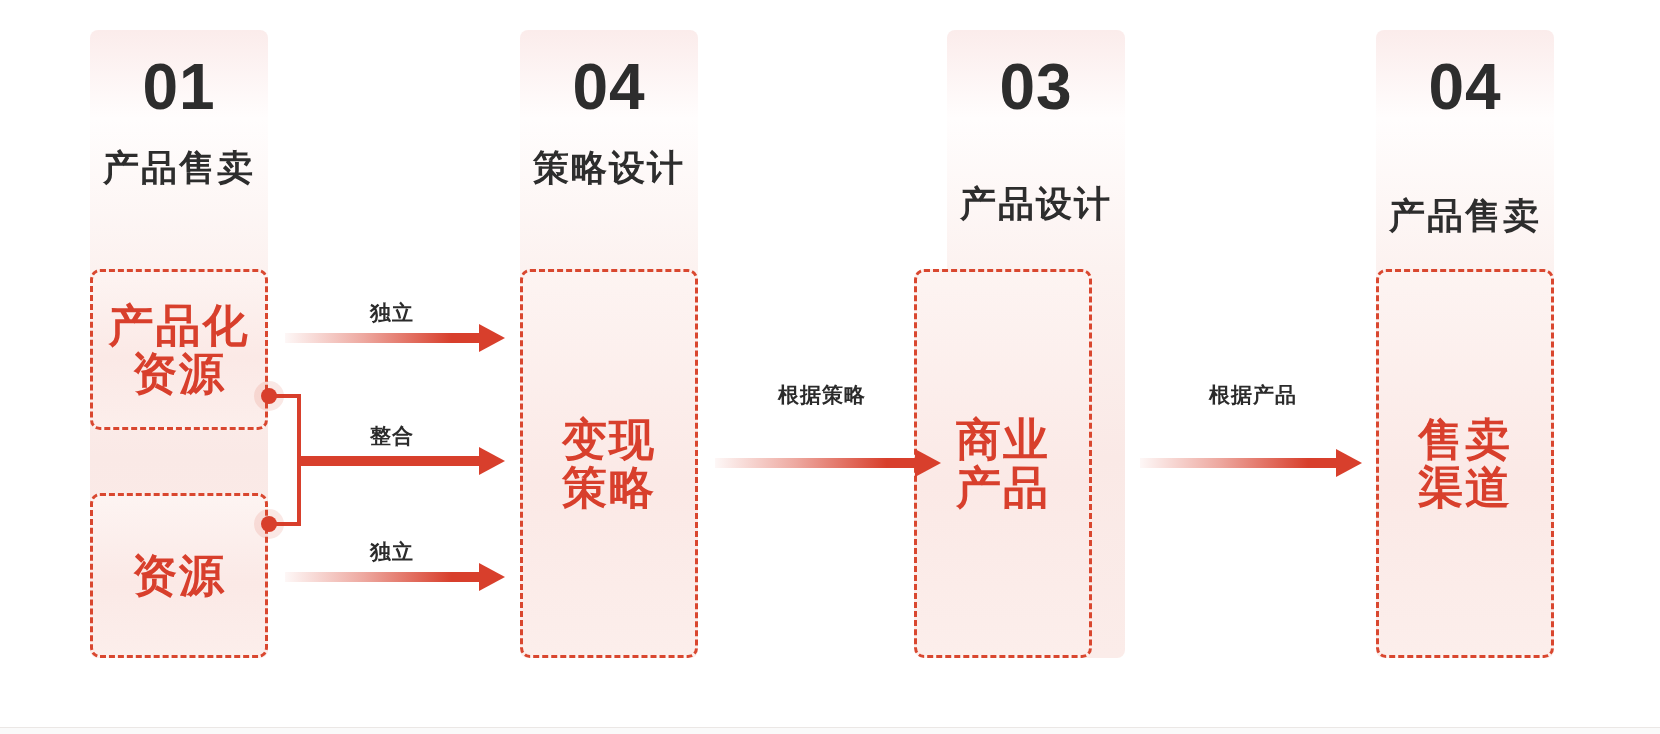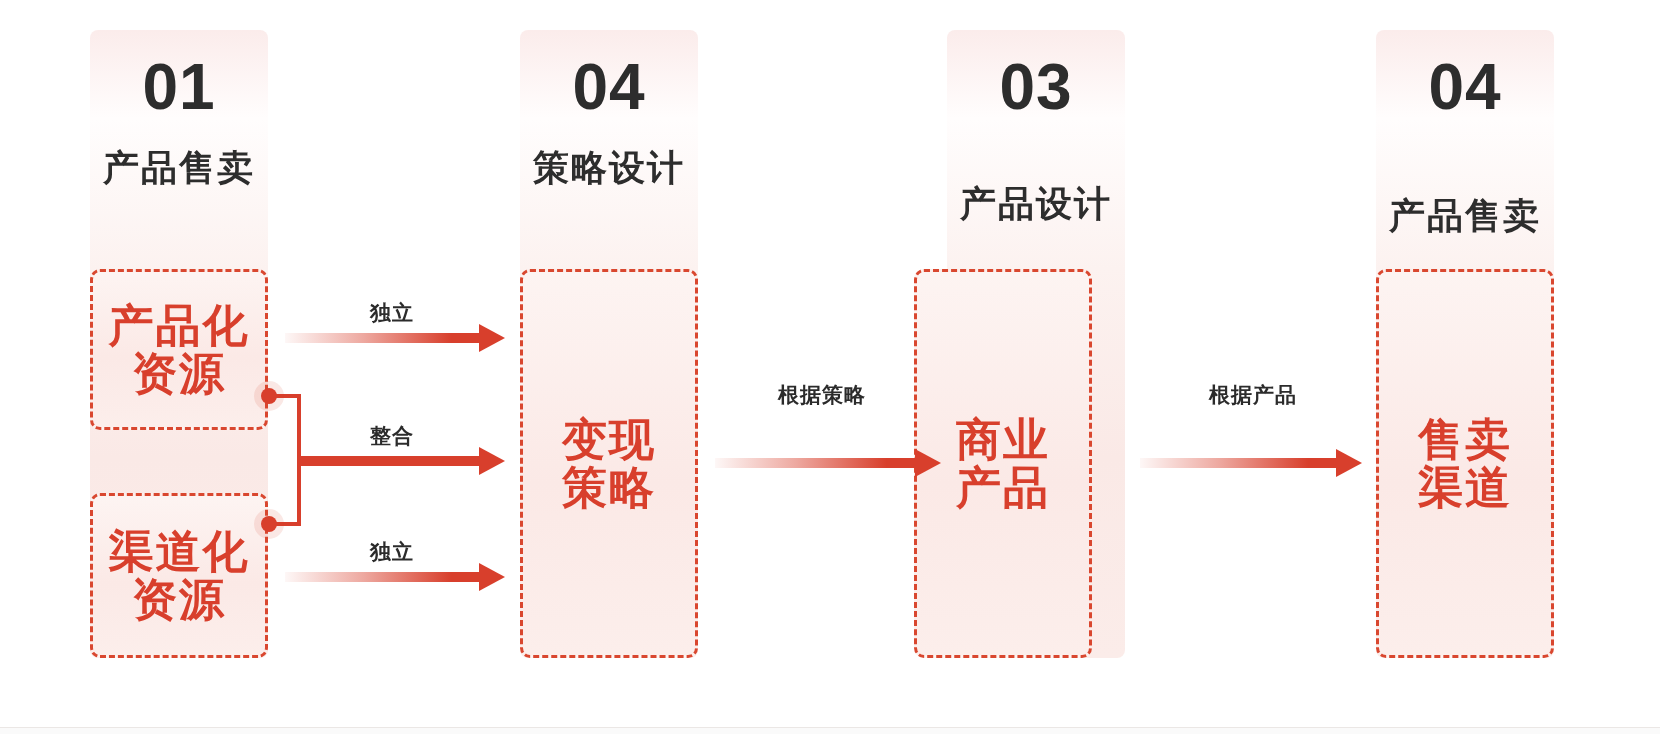--- a/index.html
+++ b/index.html
@@ -79,21 +79,20 @@
 
 <div class="dbox" style="left:90px;top:269px;height:155px;">
   <div class="btxt">
     <span>产品化</span>
     <span>资源</span>
   </div>
 </div>
 
 <div class="dbox" style="left:90px;top:493px;height:159px;">
   <div class="btxt">
-    <span>渠道化</span>
     <span>资源</span>
   </div>
 </div>
 
 <div class="dbox" style="left:520px;top:269px;height:383px;">
   <div class="btxt">
     <span>变现</span>
     <span>策略</span>
   </div>
 </div>

